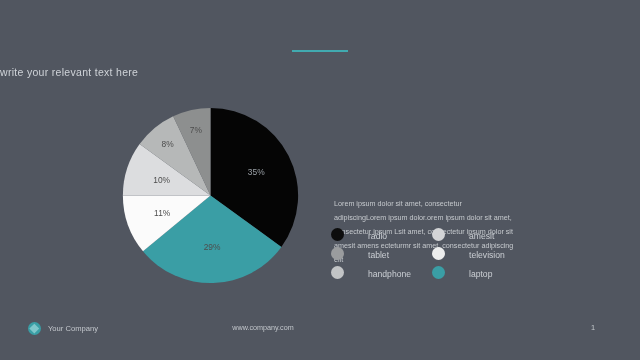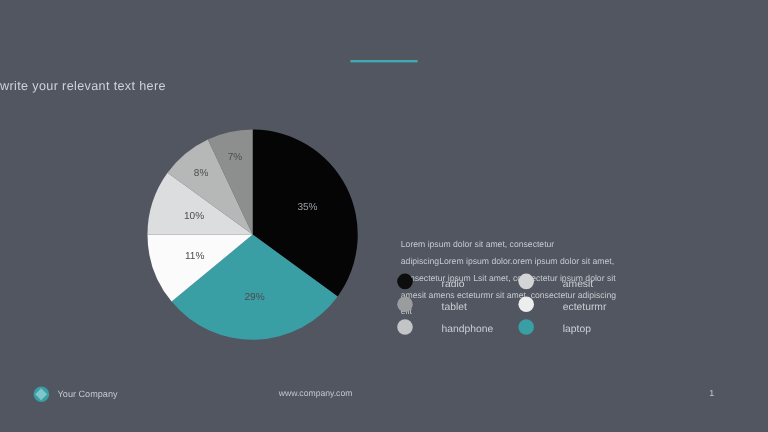--- a/index.html
+++ b/index.html
@@ -182,21 +182,21 @@
   <div class="legend-item">
     <span class="legend-dot" style="background: rgb(211, 212, 214);"></span>
     <span class="legend-label">amesit</span>
   </div>
   <div class="legend-item">
     <span class="legend-dot" style="background: rgb(154, 156, 158);"></span>
     <span class="legend-label">tablet</span>
   </div>
   <div class="legend-item">
     <span class="legend-dot" style="background: rgb(236, 237, 237);"></span>
-    <span class="legend-label">ecteturmr</span>
+    <span class="legend-label">television</span>
   </div>
   <div class="legend-item">
     <span class="legend-dot" style="background: rgb(194, 196, 198);"></span>
     <span class="legend-label">handphone</span>
   </div>
   <div class="legend-item">
     <span class="legend-dot" style="background: rgb(58, 158, 165);"></span>
     <span class="legend-label">laptop</span>
   </div>
 </div>

